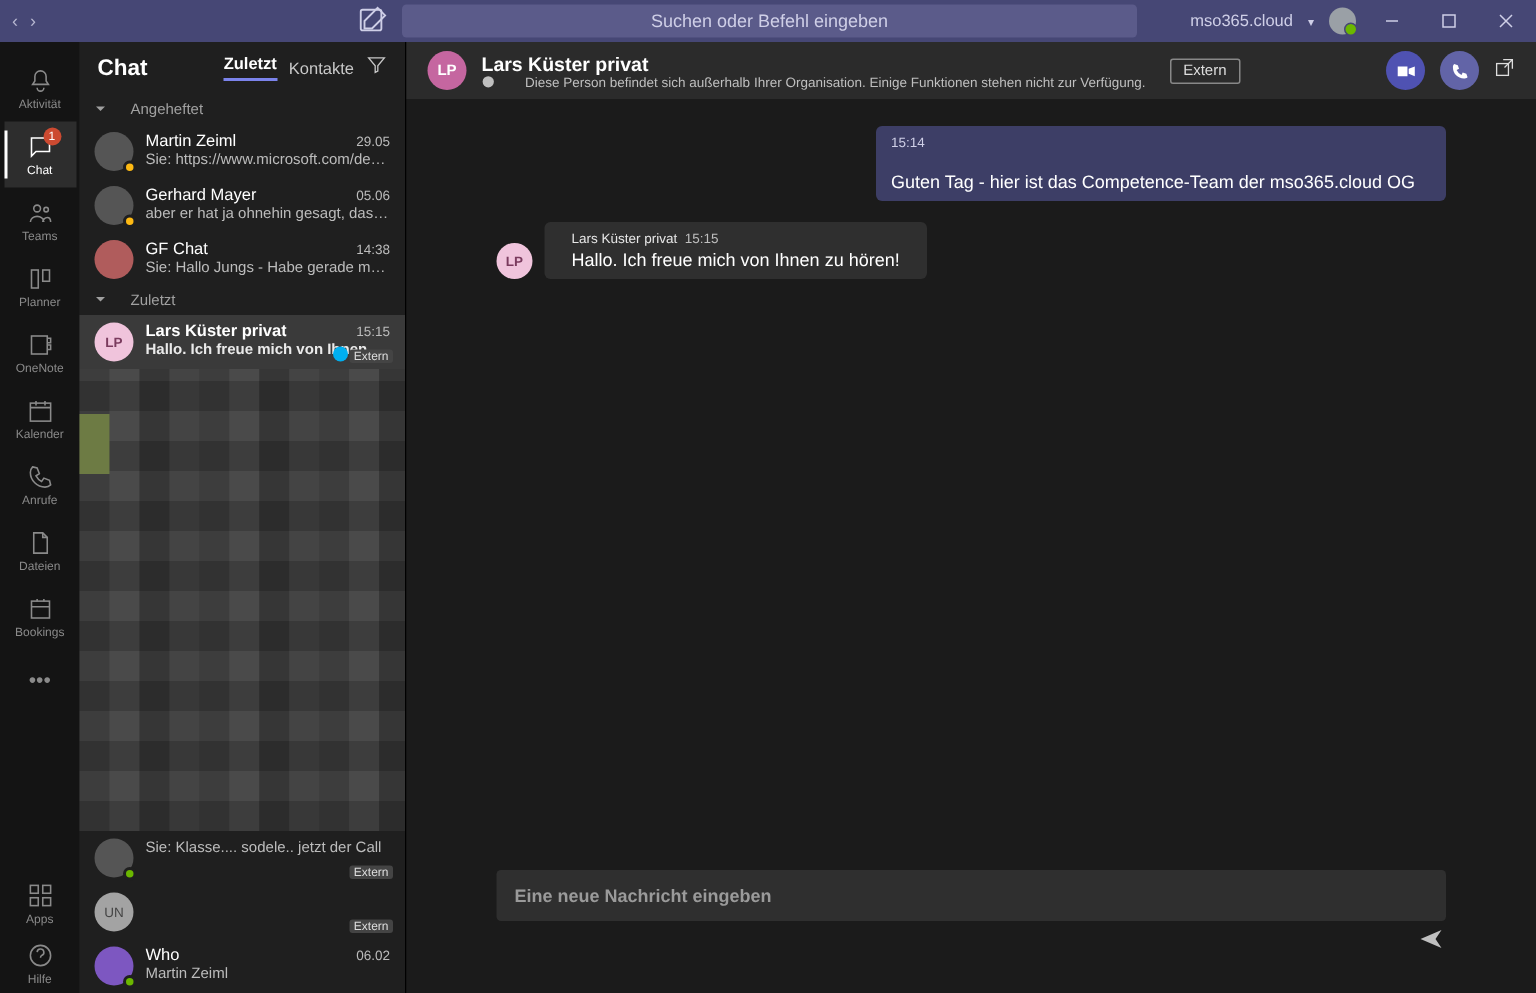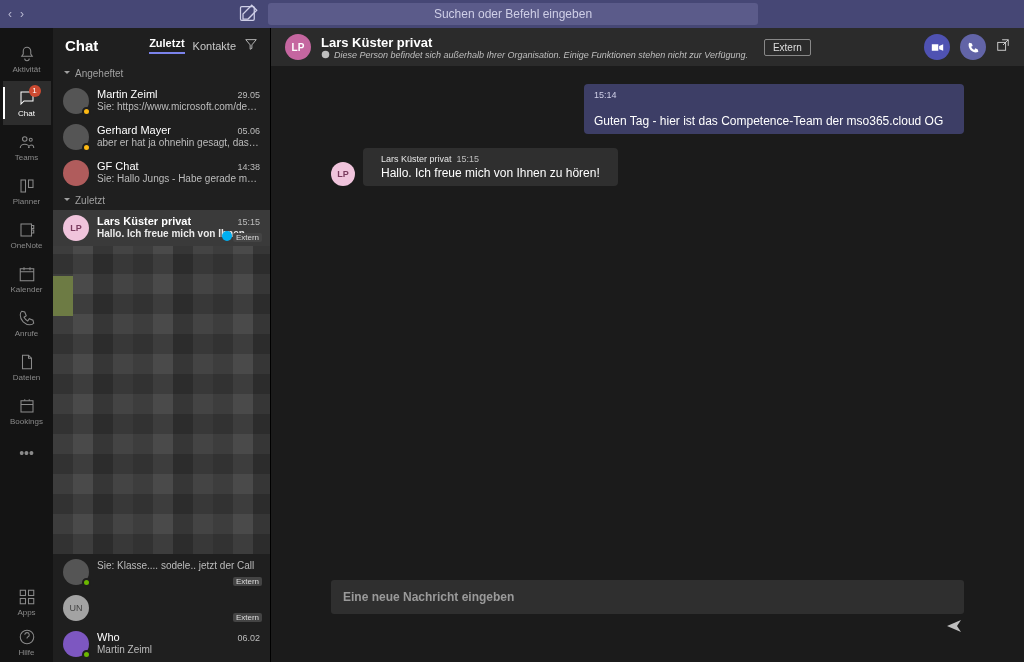--- a/index.html
+++ b/index.html
@@ -30,21 +30,21 @@
   .rail-item.small { height:40px; }
 
   
   .chatlist { width:218px; background:#1f1f1f; display:flex; flex-direction:column; border-right:1px solid #000; }
   .chatlist-header { height:38px; display:flex; align-items:center; padding:0 12px; gap:8px; }
   .chatlist-header .title { font-size:15px; font-weight:600; flex:1; color:#fff; }
   .chatlist-header .tab { font-size:11px; color:#c8c8c8; cursor:pointer; }
   .chatlist-header .tab.active { color:#fff; font-weight:600; border-bottom:2px solid #7b83eb; padding-bottom:3px; }
   .chatlist-header .filter svg{ width:14px; height:14px; stroke:#c8c8c8; fill:none; }
 
-  .section-label { display:flex; align-items:center; gap:4px; font-size:10px; color:#a0a0a0; padding:4px 10px; cursor:pointer; }
+  .section-label { display:flex; align-items:center; gap:16px; font-size:10px; color:#a0a0a0; padding:4px 10px; cursor:pointer; }
   .section-label svg { width:8px; height:8px; fill:#a0a0a0; }
 
   .chat-item { display:flex; align-items:flex-start; padding:5px 10px; gap:8px; cursor:pointer; position:relative; }
   .chat-item.active { background:#3a3a3a; }
   .chat-item .av { width:26px; height:26px; border-radius:50%; background:#555; flex-shrink:0; position:relative; display:flex; align-items:center; justify-content:center; font-size:9px; color:#444;}
   .chat-item .av.pink { background:#f0c4dc; color:#7a3b5e; font-weight:600;}
   .chat-item .av .presence { position:absolute; right:-2px; bottom:-2px; width:9px; height:9px; border-radius:50%; border:2px solid #1f1f1f; }
   .presence.away { background:#fdb913; }
   .presence.avail { background:#6bb700; }
   .presence.off { background:#8a8886; }
@@ -64,21 +64,21 @@
     background-blend-mode:overlay;
     filter:contrast(0.85);
   }
   .pixelated .g { position:relative; top:30px; left:0; width:20px; height:20px; background:#6a7a3a; box-shadow:0 20px 0 #6a7a3a; }
 
   
   .conv { flex:1; background:#1b1b1b; display:flex; flex-direction:column; }
   .conv-header { height:38px; background:#2b2b2b; display:flex; align-items:center; padding:0 14px; gap:10px; }
   .conv-header .av { width:26px;height:26px;border-radius:50%; background:#c566a0; color:#fff; font-size:10px; font-weight:600; display:flex;align-items:center;justify-content:center;}
   .conv-header .info .name { font-size:13px; font-weight:600; color:#fff; }
-  .conv-header .info .sub { font-size:9px; color:#bfbfbf; display:flex; align-items:center; gap:4px;font-style:italic;}
+  .conv-header .info .sub { font-size:9px; color:#bfbfbf; display:flex; align-items:center; gap:20px;}
   .conv-header .info .sub svg{width:9px;height:9px;fill:#bfbfbf;}
   .conv-header .ext-btn { margin-left:6px; font-size:10px; color:#ddd; border:1px solid #888; padding:2px 8px; border-radius:2px; background:transparent;}
   .conv-header .spacer { flex:1; }
   .conv-header .round { width:26px;height:26px;border-radius:50%; display:flex;align-items:center;justify-content:center;}
   .conv-header .round.video{ background:#4f52b2;} .conv-header .round.call{ background:#6264a7;}
   .conv-header .round svg{width:13px;height:13px;fill:#fff;}
   .conv-header .pop svg{width:14px;height:14px;stroke:#ddd;fill:none;}
 
   .messages { flex:1; padding:18px 60px 0 60px; overflow:hidden; }
   .msg-out { max-width:380px; margin-left:auto; background:#3d3e66; border-radius:4px; padding:6px 10px; }
@@ -106,20 +106,40 @@
   </div>
   <div class="newchat">
     <svg viewBox="0 0 16 16">
         <rect x="2" y="2" width="11" height="11" rx="1" fill="none" stroke="#cfcfe7"></rect>
         <path d="M11 1l4 4-7 7H4V8z" fill="none" stroke="#cfcfe7"></path>
       </svg>
   </div>
   <div class="search">
     <span>Suchen oder Befehl eingeben</span>
   </div>
+  <div class="right">
+    <span>mso365.cloud</span>
+    <span style="font-size:8px;">▾</span>
+    <div class="avatar"></div>
+    <div class="winbtn">
+        <svg viewBox="0 0 10 10">
+          <path d="M1 5h8"></path>
+        </svg>
+      </div>
+    <div class="winbtn">
+        <svg viewBox="0 0 10 10">
+          <rect x="1" y="1" width="8" height="8"></rect>
+        </svg>
+      </div>
+    <div class="winbtn">
+        <svg viewBox="0 0 10 10">
+          <path d="M1 1l8 8M9 1l-8 8"></path>
+        </svg>
+      </div>
+  </div>
 </div>
 
 <div class="body">
 
   <div class="rail">
     <div class="rail-item">
       <div class="ico">
           <svg viewBox="0 0 24 24">
             <path d="M12 3a5 5 0 0 0-5 5v4l-2 3h14l-2-3V8a5 5 0 0 0-5-5zM9 18a3 3 0 0 0 6 0"></path>
           </svg>

